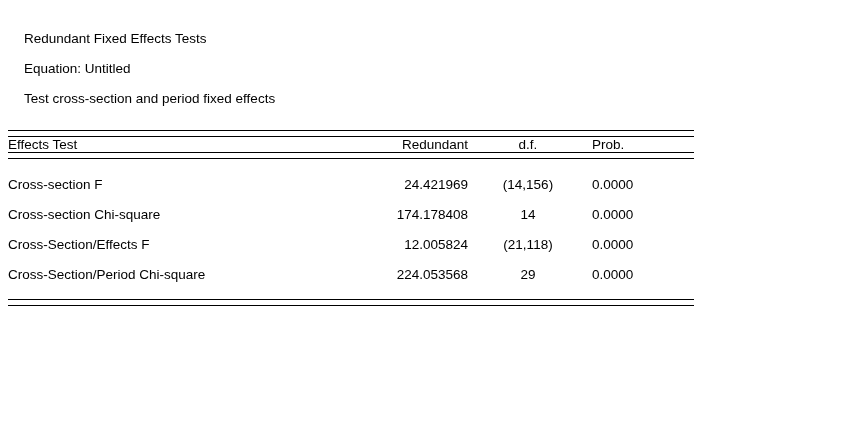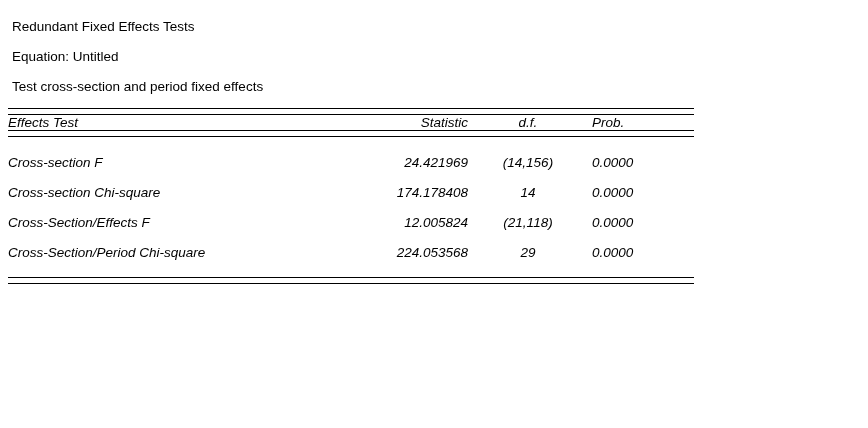--- a/index.html
+++ b/index.html
@@ -16,36 +16,35 @@
     overflow: hidden;
   }
   .page {
     position: relative;
     width: 868px;
     height: 428px;
     box-sizing: border-box;
     padding: 8px 0 0 8px;
   }
   .header-lines {
-    margin: 4px;
+    margin: 16px;
   }
   .header-line {
     line-height: 30px;
     height: 30px;
     white-space: nowrap;
   }
   .table-wrap {
     margin-top: 6px;
     width: 686px;
   }
   table.results {
     border-collapse: collapse;
     width: 686px;
     table-layout: fixed;
-    font-style: italic;
   }
   table.results td, table.results th {
     padding: 0;
     font-weight: normal;
     font-size: 13.5px;
     vertical-align: middle;
     white-space: nowrap;
   }
   .col-label   { width: 300px; text-align: left; }
   .col-stat    { width: 160px; text-align: right; }
@@ -69,21 +68,21 @@
     <div class="header-line">Equation: Untitled</div>
     <div class="header-line">Test cross-section and period fixed effects</div>
   </div>
 
   <div class="table-wrap">
     <div class="band"></div>
     <table class="results">
       <thead>
         <tr class="head-row">
           <th class="col-label">Effects Test</th>
-          <th class="col-stat">Statistic</th>
+          <th class="col-stat">Redundant</th>
           <th class="col-df">d.f.</th>
           <th class="col-prob">Prob.</th>
         </tr>
       </thead>
     </table>
     <div class="band"></div>
     <table class="results">
       <tbody>
         <tr class="spacer-row">
           <td class="col-label"></td>

